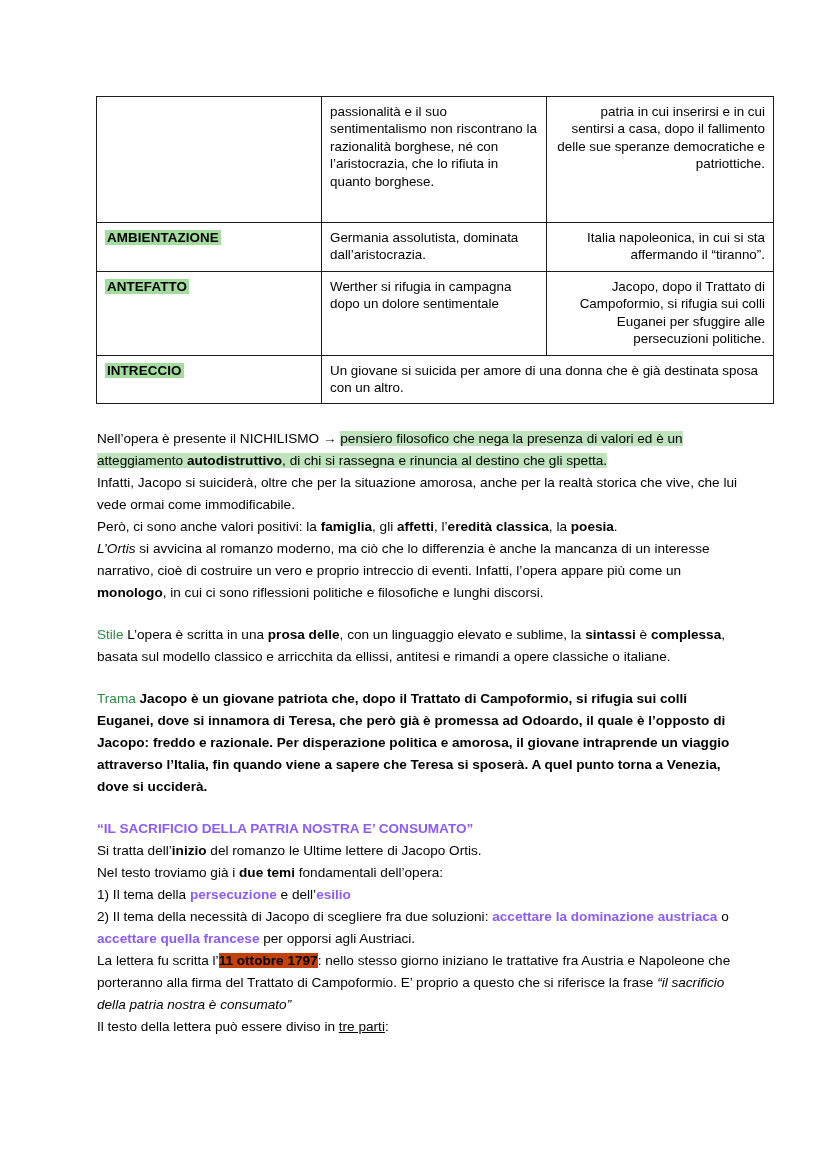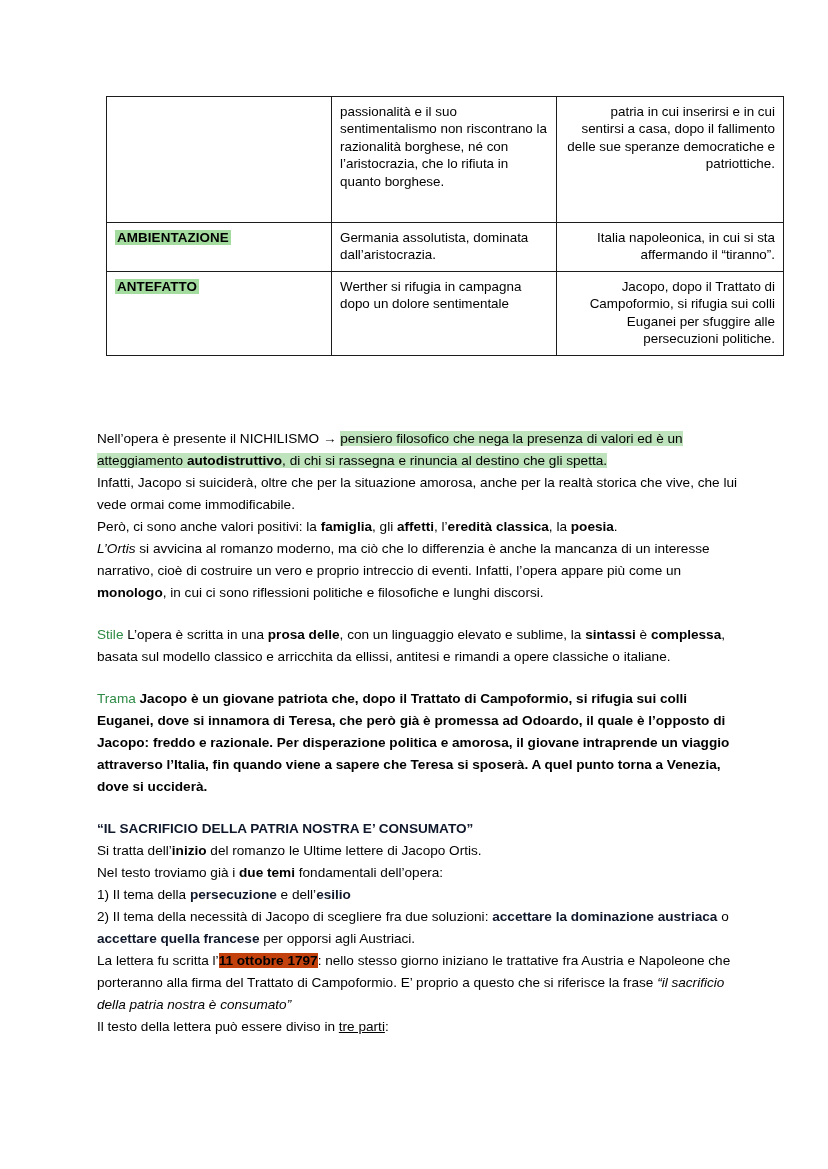--- a/index.html
+++ b/index.html
@@ -19,21 +19,21 @@
     width: 828px;
     height: 1169px;
     box-sizing: border-box;
     padding: 0;
     overflow: hidden;
   }
 
   
   .tbl-wrap {
     position: absolute;
-    left: 106px;
+    left: 96px;
     top: 96px;
     width: 626px;
   }
   table.cmp {
     border-collapse: collapse;
     table-layout: fixed;
     width: 626px;
     font-size: 13.4px;
     line-height: 1.30;
   }
@@ -68,21 +68,21 @@
   .spacer-md { height: 20px; }
 
   b, strong { font-weight: bold; }
   i, em { font-style: italic; }
 
   .hl-green { background: #bfe3bc; text-align: center; }
   .hl-yellow { background: #c2410c; }
 
   .teal { color: #000000; font-weight: normal; }
   .teal-lite { color: #2d8a45; font-weight: normal; }
-  .orange { color: #0f172a; font-weight: bold; }
+  .orange { color: #8b5cf6; font-weight: bold; }
   .u { text-decoration: underline; }
 
   .bold-block { font-weight: bold; }
 
   .arrow { font-weight: bold; }
 </style>
 </head>
 <body>
 
 <div class="page">
@@ -98,20 +98,24 @@
         <tr>
           <td class="col-a"><span class="lbl">AMBIENTAZIONE</span></td>
           <td class="col-b">Germania assolutista, dominata dall’aristocrazia.</td>
           <td class="col-c">Italia napoleonica, in cui si sta affermando il “tiranno”.</td>
         </tr>
         <tr>
           <td class="col-a"><span class="lbl">ANTEFATTO</span></td>
           <td class="col-b">Werther si rifugia in campagna dopo un dolore sentimentale</td>
           <td class="col-c">Jacopo, dopo il Trattato di Campoformio, si rifugia sui colli Euganei per sfuggire alle persecuzioni politiche.</td>
         </tr>
+        <tr>
+          <td class="col-a"><span class="lbl">INTRECCIO</span></td>
+          <td colspan="2">Un giovane si suicida per amore di una donna che è già destinata sposa con un altro.</td>
+        </tr>
       </tbody>
     </table>
   </div>
 
   <div class="body">
 
     <p class="para"><span>Nell’opera è presente il </span><span class="teal">NICHILISMO</span><span class="arrow"> → </span><span class="hl-green"><span>pensiero filosofico che nega la presenza di valori ed è un atteggiamento </span><b>autodistruttivo</b><span>, di chi si rassegna e rinuncia al destino che gli spetta.</span></span><br><span>Infatti, Jacopo si suiciderà, oltre che per la situazione amorosa, anche per la realtà storica che vive, che lui vede ormai come immodificabile.</span><br><span>Però, ci sono anche valori positivi: la </span><b>famiglia</b><span>, gli </span><b>affetti</b><span>, l’</span><b>eredità classica</b><span>, la </span><b>poesia</b><span>.</span><br><i>L’Ortis</i><span> si avvicina al romanzo moderno, ma ciò che lo differenzia è anche la mancanza di un interesse narrativo, cioè di costruire un vero e proprio intreccio di eventi. Infatti, l’opera appare più come un </span><b>monologo</b><span>, in cui ci sono riflessioni politiche e filosofiche e lunghi discorsi.</span></p>
 
     <div class="spacer-md"></div>
 

